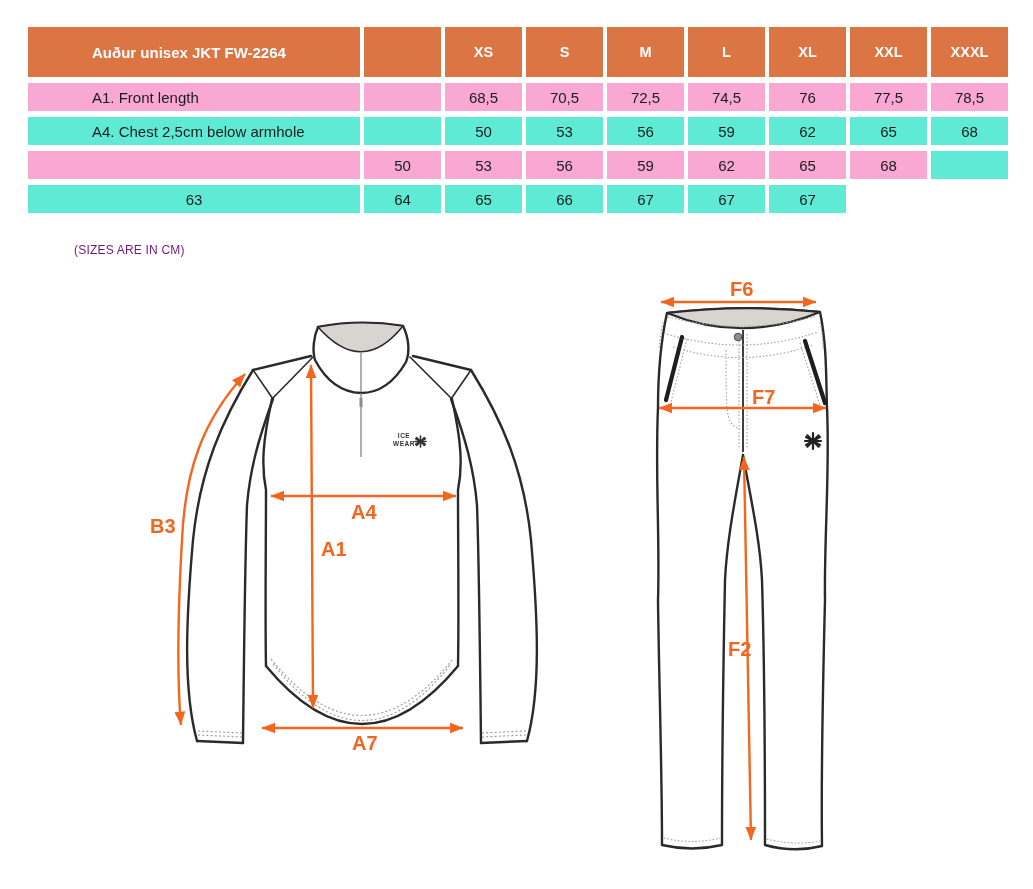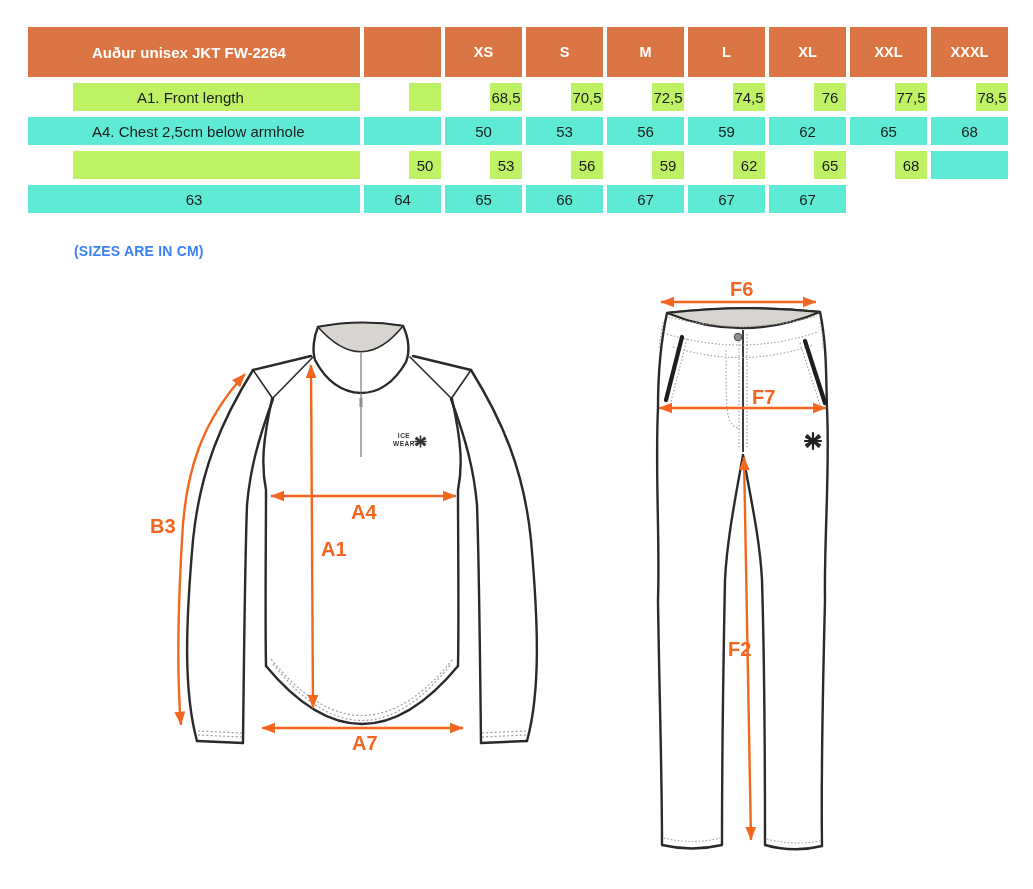--- a/index.html
+++ b/index.html
@@ -16,26 +16,26 @@
     grid-template-rows:50px repeat(4,28px);
     row-gap:6px;column-gap:4px;
   }
   .cell{
     display:flex;align-items:center;justify-content:center;
     font-size:15px;color:#1c1c1c;white-space:nowrap;
   }
   .head{background:#DC7544;color:#ffffff;font-weight:bold;font-size:14.5px;}
   .label-cell{justify-content:flex-start;padding-left:64px;}
   .title-cell{font-size:15px;}
-  .shade-a{background:#bef264;margin-left:45px;}
+  .shade-a{background:#f9a8d4;}
   .shade-b{background:#5eead4;}
   
   .sizes-note{
     position:absolute;left:74px;top:243px;
-    color:#3b82f6;font-size:14px;font-weight:700;letter-spacing:.2px;
+    color:#701a75;font-size:12px;font-weight:400;letter-spacing:.2px;
   }
   
   .diagram-svg{position:absolute;left:0;top:0;}
   .m-label{fill:#F2661F;font-size:20px;font-weight:600;font-family:"Liberation Sans",sans-serif;}
   .logo-text{fill:#333;font-size:6.5px;font-weight:bold;letter-spacing:.5px;text-anchor:middle;font-family:"Liberation Sans",sans-serif;}
 </style>
 </head>
 <body>
 
 <div class="size-table">

